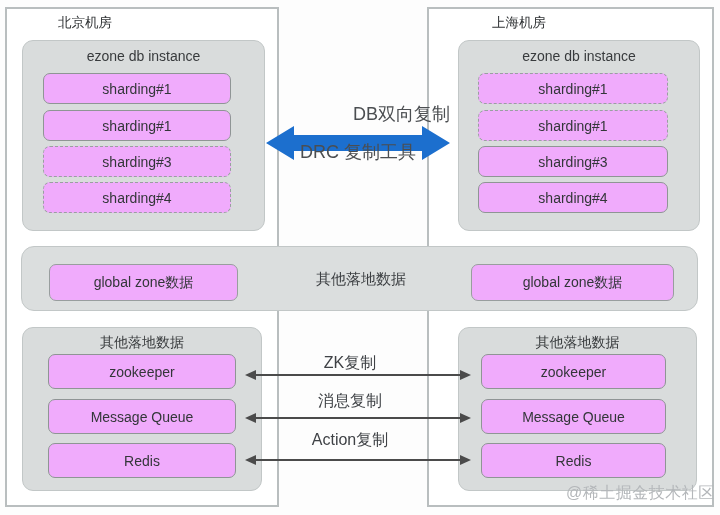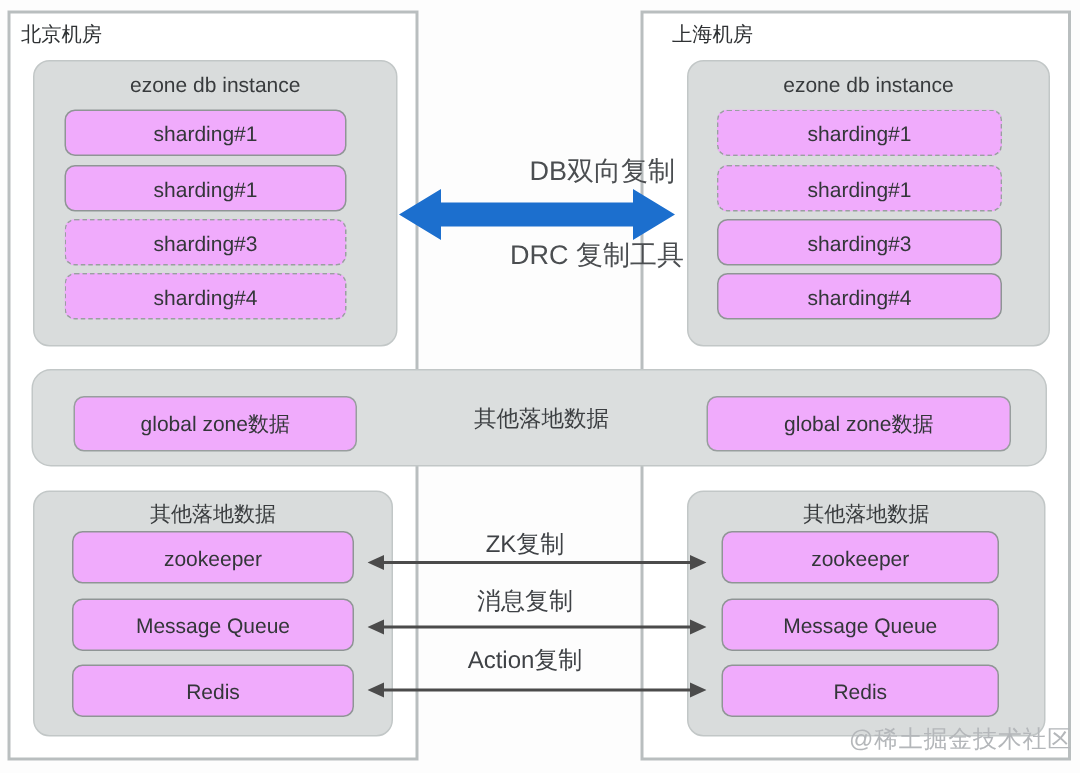--- a/index.html
+++ b/index.html
@@ -1,21 +1,21 @@
 <!DOCTYPE html>
 <html><head>
 <meta charset="utf-8">
 <style>
   html,body{margin:0;padding:0;background:#ffffff;}
   .stage{
     position:relative;width:720px;height:515px;background:#fdfdfd;
     font-family:"Liberation Sans","DejaVu Sans",sans-serif;overflow:hidden;
   }
   .dc{position:absolute;background:#ffffff;border:2px solid #b9bebf;box-sizing:border-box;}
-  .dc-label{position:absolute;font-size:13.5px;color:#2f3234;white-space:nowrap;}
+  .dc-label{position:absolute;font-size:13.5px;color:#2f3234;white-space:nowrap;margin-left:44px;}
   .panel{position:absolute;background:#d9dcdc;border:1px solid #c2c7c7;border-radius:11px;box-sizing:border-box;}
   .panel-title{position:absolute;left:0;right:0;top:7px;text-align:center;font-size:14px;color:#383b3d;}
   .wbox{
     position:absolute;background:#f0abfc;border-radius:7px;box-sizing:border-box;
     display:flex;align-items:center;justify-content:center;
     font-size:14px;color:#333639;
   }
   .solid{border:1px solid #8f9595;}
   .dashed{border:1px dashed #99a0a0;}
   .center-label{position:absolute;text-align:center;color:#4b4e51;font-size:18px;white-space:nowrap;}
@@ -66,21 +66,21 @@
       </div>
     <div class="wbox solid" style="left:19px;top:141px;width:190px;height:31px;">
         <span>sharding#4</span>
       </div>
   </div>
 
   <div class="center-label" style="left:266px;top:102px;width:184px;text-align:right;">DB双向复制</div>
   <svg class="arrow-svg" style="left:266px;top:125px;" width="184" height="36" viewBox="0 0 184 36">
     <polygon points="0,18 28,1 28,10 156,10 156,1 184,18 156,35 156,26 28,26 28,35" fill="#1c6fce"></polygon>
   </svg>
-  <div class="center-label" style="left:266px;top:158px;width:184px;padding-left:40px;">DRC 复制工具</div>
+  <div class="center-label" style="left:266px;top:140px;width:184px;">DRC 复制工具</div>
 
   <div class="panel" style="left:21px;top:246px;width:677px;height:65px;background:#dbdede;border-radius:13px;">
     <div class="wbox solid" style="left:27px;top:17px;width:189px;height:37px;border-color:#989e9e;">
         <span>global zone数据</span>
       </div>
     <div class="band-label" style="left:259px;top:23px;width:160px;">其他落地数据</div>
     <div class="wbox solid" style="left:449px;top:17px;width:203px;height:37px;border-color:#989e9e;">
         <span>global zone数据</span>
       </div>
   </div>

